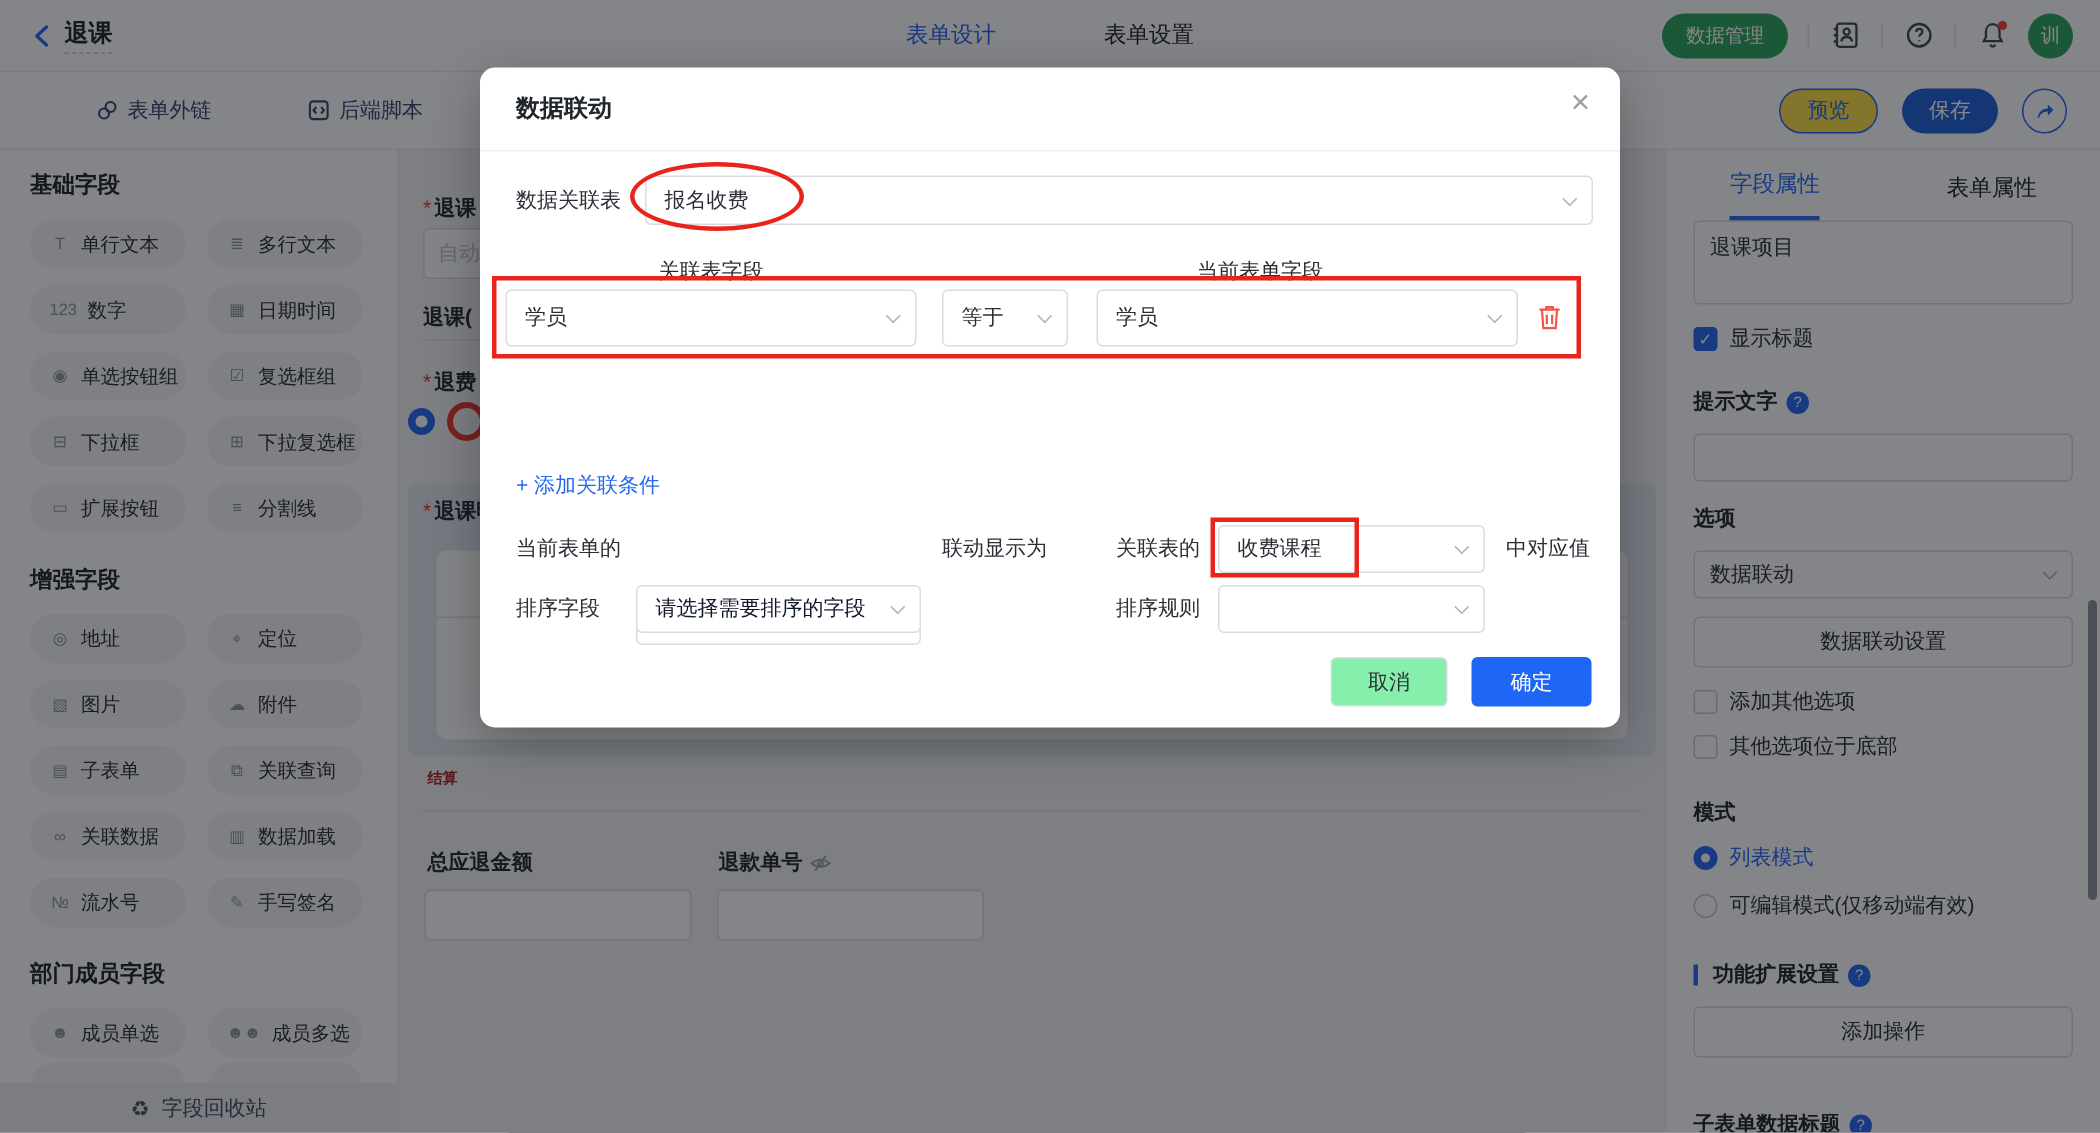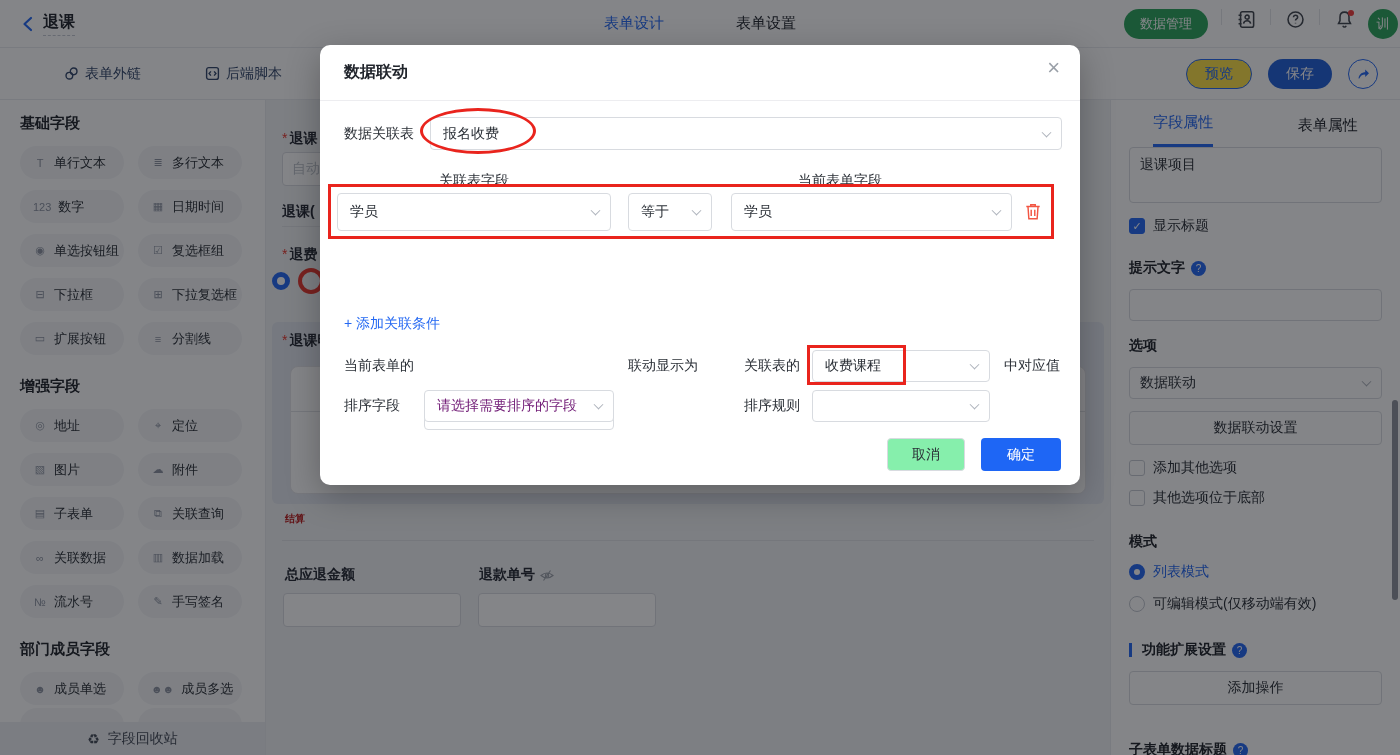--- a/index.html
+++ b/index.html
@@ -8,21 +8,21 @@
            font-family:"Liberation Sans", sans-serif; color:#2a2f36; }
 
   
   .topbar { position:absolute; top:0; left:0; right:0; height:48px; background:#fff;
             border-bottom:1px solid #e9eaee; display:flex; align-items:center; z-index:1; }
   .back { display:flex; align-items:center; gap:10px; padding-left:22px; cursor:pointer; }
   .back-title { font-size:16px; font-weight:bold; color:#21252c; border-bottom:1px dashed #c4c9d2; padding-bottom:2px; }
   .topbar-tabs { position:absolute; left:0; right:0; display:flex; justify-content:center; gap:72px; font-size:15px; }
   .ttab { cursor:pointer; color:#21252c; }
   .ttab.active { color:#2468f2; }
-  .topbar-right { position:absolute; right:2px; display:flex; gap:13px; }
+  .topbar-right { position:absolute; right:18px; display:flex; align-items:center; gap:13px; }
   .green-btn { height:30px; padding:0 16px; border-radius:15px; background:#2da55d; color:#fff;
                font-size:13px; display:flex; align-items:center; cursor:pointer; }
   .tsep { width:1px; height:16px; background:#e2e4e8; }
   .ticon { width:22px; height:22px; display:flex; align-items:center; justify-content:center; cursor:pointer; position:relative; }
   .bell-dot { position:absolute; top:1px; right:1px; width:6px; height:6px; border-radius:50%; background:#f23c3c; }
   .avatar { width:30px; height:30px; border-radius:50%; background:#2da55d; color:#fff; font-size:13px;
             display:flex; align-items:center; justify-content:center; cursor:pointer; }
 
   
   .subbar { position:absolute; top:48px; left:0; right:0; height:52px; background:#fff;
@@ -95,21 +95,21 @@
   .overlay { position:absolute; inset:0; background:rgba(10,12,18,0.5); z-index:100; }
   .modal { position:absolute; left:320px; top:45px; width:760px; height:440px; background:#fff; border-radius:10px;
            box-shadow:0 10px 34px rgba(0,0,0,.28); z-index:200; }
   .m-title { position:absolute; left:24px; top:17px; font-size:16px; font-weight:bold; color:#21252c; }
   .m-close { position:absolute; right:20px; top:12px; font-size:22px; color:#9aa0a8; cursor:pointer; line-height:1; }
   .m-hr { position:absolute; left:0; right:0; top:55px; height:1px; background:#ededf0; }
   .m-label { position:absolute; font-size:14px; color:#2a2f36; white-space:nowrap; }
   .m-colhead { position:absolute; top:127px; font-size:14px; color:#2a2f36; text-align:center; }
   .sel { position:absolute; background:#fff; border:1px solid #d8dbe0; border-radius:4px; display:flex;
          align-items:center; padding:0 26px 0 12px; font-size:14px; color:#2a2f36; cursor:pointer; }
-  .sel.gray { color:#701a75;font-family:Liberation Mono, monospace; }
+  .sel.gray { color:#0f172a;font-family:Liberation Mono, monospace; }
   .m-input { position:absolute; background:#fff; border:1px solid #d8dbe0; border-radius:4px; display:flex;
              align-items:center; padding:0 10px; font-size:14px; color:#b9bec7;margin-top:48px; }
   .m-link { position:absolute; left:24px; top:270px; font-size:14px; color:#2468f2; cursor:pointer; }
   .m-btn { position:absolute; top:393px; height:33px; border-radius:4px; font-size:14px; display:flex;
            align-items:center; justify-content:center; cursor:pointer; }
   .m-btn.cancel { left:567px; width:78px; background:#86efac; border:1px solid #d8dbe0; color:#2a2f36; }
   .m-btn.ok { left:661px; width:80px; background:#1e66f5; color:#fff; }
   .trash { position:absolute; left:704px; top:157px; cursor:pointer; }
 
   

